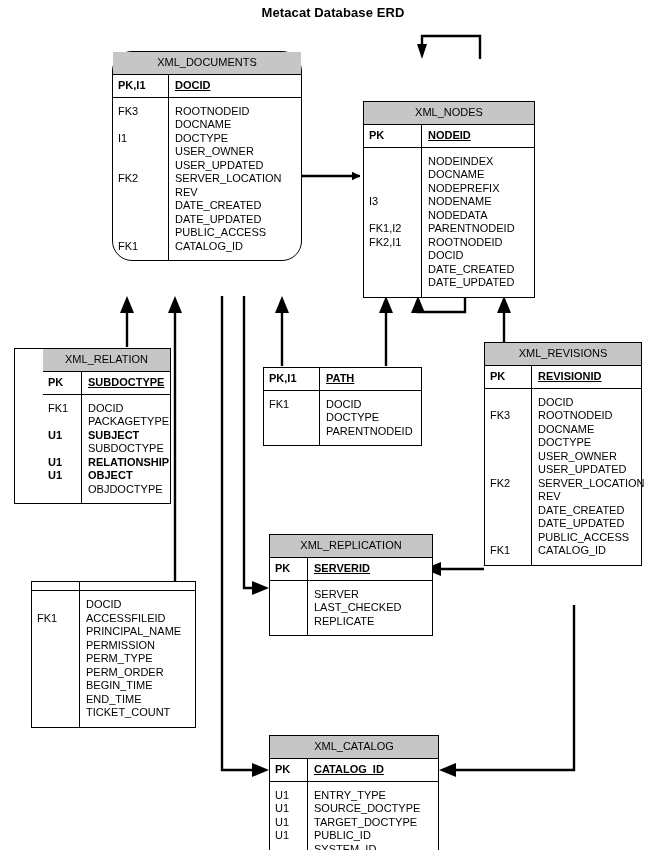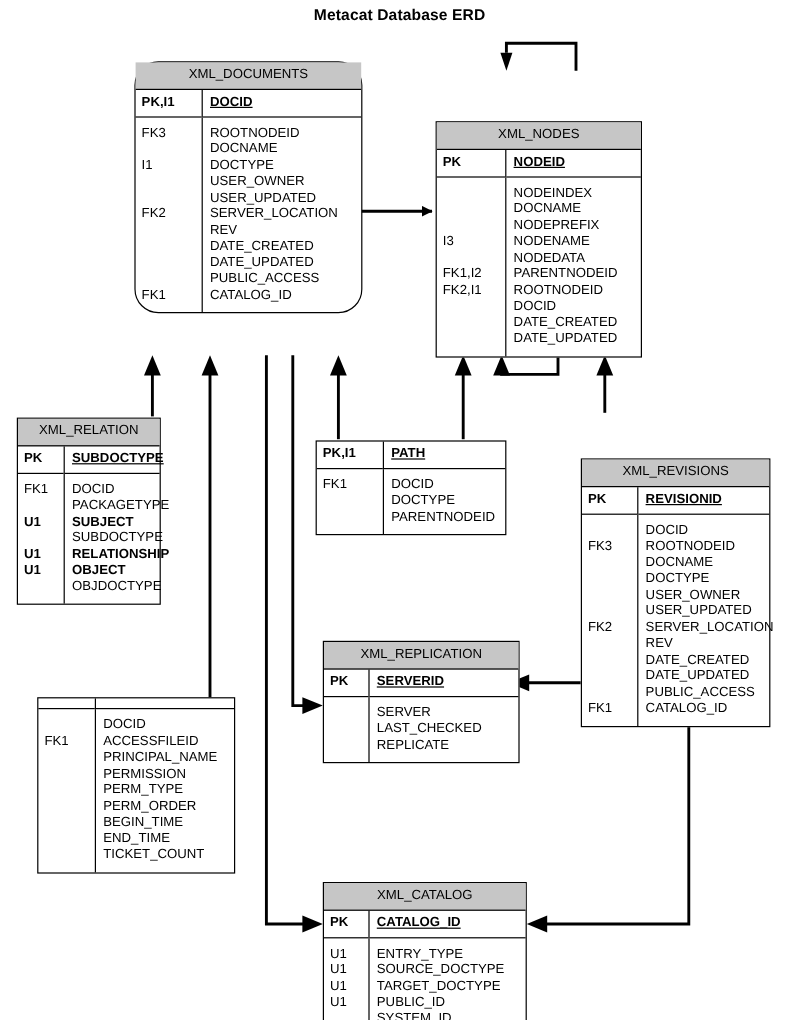--- a/index.html
+++ b/index.html
@@ -231,21 +231,21 @@
             <span class="line">PARENTNODEID</span>
             <span class="line">ROOTNODEID</span>
             <span class="line">DOCID</span>
             <span class="line">DATE_CREATED</span>
             <span class="line">DATE_UPDATED</span>
         </div>
       </div>
     </div>
   </div>
 
-  <div class="entity" style="left:14px; top:348px; width:120px;">
+  <div class="entity" style="left:14px; top:348px; width:157px;padding-left:28px;">
     <div class="ent-title">XML_RELATION</div>
     <div class="ent-section pk-section">
       <div class="ent-row">
         <div class="key-col" style="width:33px;">PK</div>
         <div class="name-col"><span class="u">SUBDOCTYPE</span></div>
       </div>
     </div>
     <div class="ent-section attr-section">
       <div class="ent-row">
         <div class="key-col" style="width:33px;">
@@ -286,21 +286,21 @@
         </div>
         <div class="name-col">
           <span class="line">DOCID</span>
             <span class="line">DOCTYPE</span>
             <span class="line">PARENTNODEID</span>
         </div>
       </div>
     </div>
   </div>
 
-  <div class="entity" style="left:484px; top:342px; width:158px;margin-top:40px;">
+  <div class="entity" style="left:484px; top:342px; width:158px;">
     <div class="ent-title">XML_REVISIONS</div>
     <div class="ent-section pk-section">
       <div class="ent-row">
         <div class="key-col" style="width:41px;">PK</div>
         <div class="name-col"><span class="u">REVISIONID</span></div>
       </div>
     </div>
     <div class="ent-section attr-section">
       <div class="ent-row">
         <div class="key-col" style="width:41px;">

